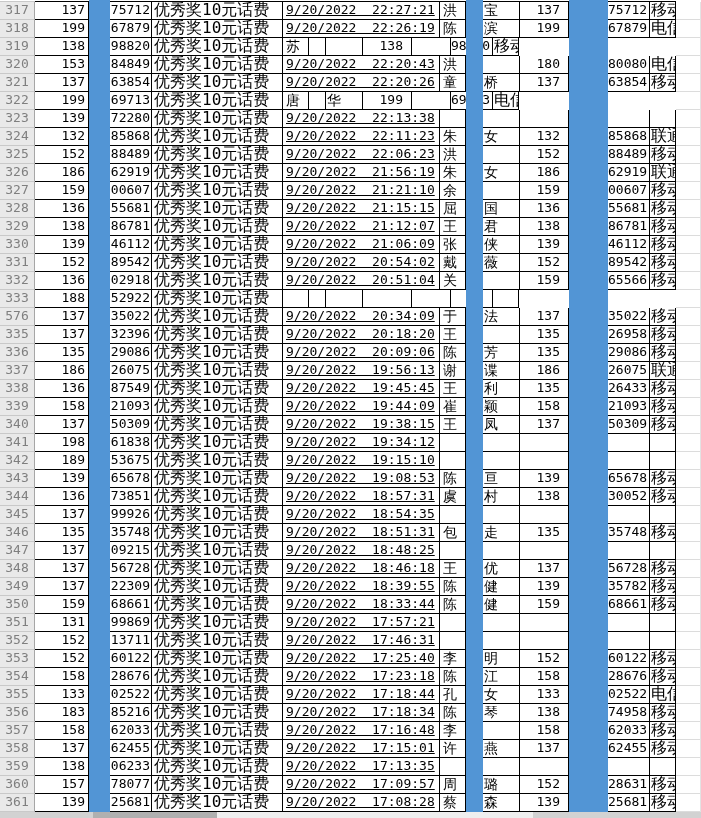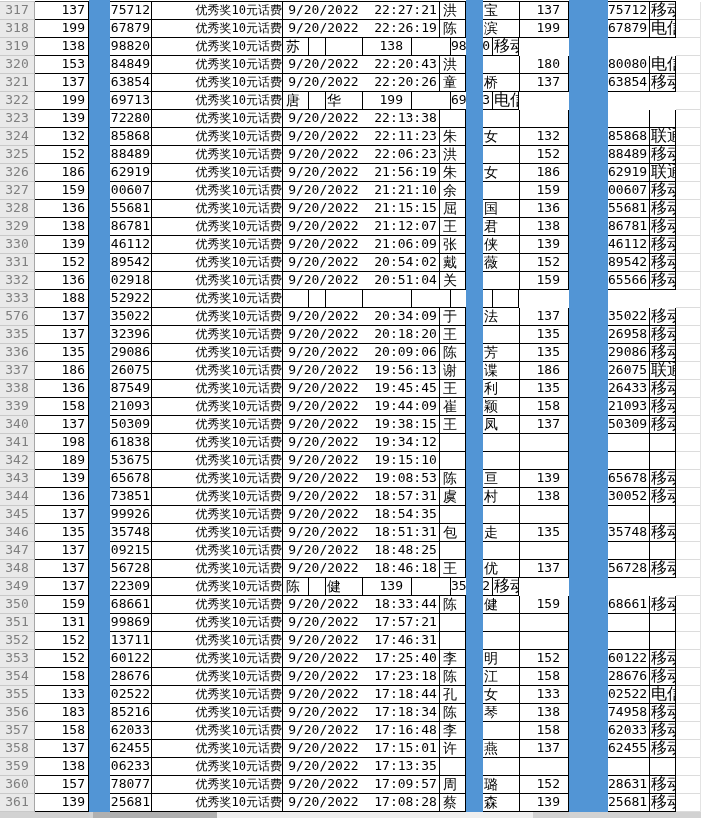--- a/index.html
+++ b/index.html
@@ -15,22 +15,22 @@
   .cell{
     box-sizing:border-box;height:18px;line-height:16px;
     border-right:1px solid #000;border-bottom:1px solid #000;
     overflow:hidden;white-space:pre;background:#fff;
   }
   .ch{ width:35px;background:#e9e9e9;color:#7f7f7f;text-align:center;
        border-right:1px solid #a6a6a6;border-bottom:1px solid #c9c9c9;}
   .c1{ width:54px;text-align:right;padding-right:3px;}
   .c2{ width:21px;}
   .c3{ width:42px;text-align:right;padding-right:1px;}
-  .c4{ width:131px;text-align:right;padding-left:2px;font-size:12px;}
-  .c5{ width:157px;text-align:center;padding-left:3px;}
+  .c4{ width:131px;text-align:left;padding-left:2px;font-size:16px;}
+  .c5{ width:157px;text-align:left;padding-left:3px;text-decoration:underline;}
   .c6{ width:26px;text-align:left;padding-left:3px;font-size:14px;}
   .c7{ width:17px;}
   .c8{ width:37px;text-align:left;padding-left:1px;font-size:14px;}
   .c9{ width:49px;text-align:right;padding-right:8px;}
   .c10{width:39px;}
   .c11{width:42px;text-align:right;padding-right:4px;}
   .c12{width:26px;text-align:left;padding-left:1px;font-size:16px;}
   
   .blue{position:absolute;top:0;height:812px;}
   #blue1{left:89px;width:21px;}
@@ -534,20 +534,21 @@
         <div class="cell c10"></div>
         <div class="cell c11">56728</div>
         <div class="cell c12">移动</div>
       </div>
       <div class="row">
         <div class="cell ch">349</div>
         <div class="cell c1">137</div>
         <div class="cell c2"></div>
         <div class="cell c3">22309</div>
         <div class="cell c4">优秀奖10元话费</div>
+        <div class="cell c5">9/20/2022  18:39:55</div>
         <div class="cell c6">陈</div>
         <div class="cell c7"></div>
         <div class="cell c8">健</div>
         <div class="cell c9">139</div>
         <div class="cell c10"></div>
         <div class="cell c11">35782</div>
         <div class="cell c12">移动</div>
       </div>
       <div class="row">
         <div class="cell ch">350</div>

